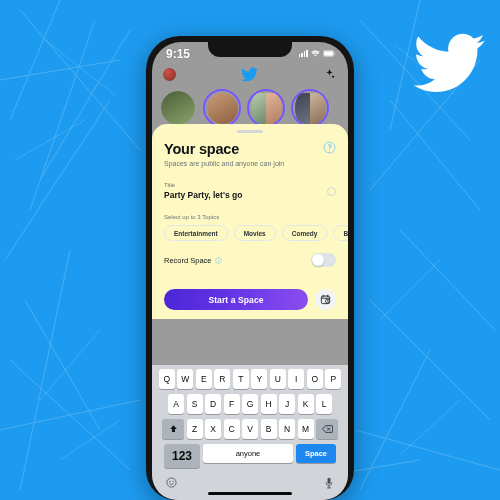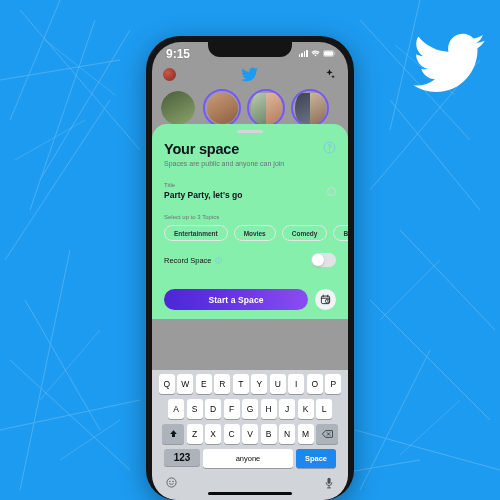--- a/index.html
+++ b/index.html
@@ -93,21 +93,21 @@
   .f-b{background:linear-gradient(150deg,#c99c78,#8d5f3f);}
   .f-c{background:linear-gradient(150deg,#b8cbb0,#6f8a69);}
   .f-d{background:linear-gradient(150deg,#e2b59a,#b07d5e);}
   .f-e{background:linear-gradient(150deg,#3c4250,#6b7282);}
   .f-f{background:linear-gradient(150deg,#cdb49c,#8a6d55);}
 
   
   .sheet {
     position:absolute; z-index:35;
     left:0; right:0; top:82px;
-    background:#86efac;
+    background:#fef9c3;
     border-radius:15px 15px 0 0;
     padding:6px 12px 0 12px;
   }
   .sheet-handle {
     width:26px; height:3px; border-radius:2px;
     background:#d4d6d8; margin:0 auto 8px auto;
   }
   .sheet-titlerow { display:flex; align-items:flex-start; justify-content:space-between; }
   .sheet-title { font-size:14.5px; font-weight:bold; color:#0f1419; letter-spacing:-.2px; }
   .help-icon svg { display:block; width:13px; height:13px; }
@@ -173,21 +173,21 @@
   .key {
     background:#fff; border-radius:3px;
     width:16px; height:20px;
     display:flex; align-items:center; justify-content:center;
     font-size:8.5px; color:#0a0a0a;
     box-shadow:0 1px 0 rgba(0,0,0,.28);
   }
   .key.wide { background:#adb3bb; width:22px; }
   .key.wide svg { display:block; width:11px; height:10px; }
   .krow.r4 { gap:3px; margin-bottom:4px; }
-  .key.num { background:#adb3bb; width:36px; height:17px; font-size:10px; font-weight:bold; }
+  .key.num { background:#adb3bb; width:36px; height:24px; font-size:12px; font-weight:bold; }
   .key.space { width:90px; height:19px; font-size:7.5px; }
   .key.done { background:#1d87f0; color:#fff; width:40px; height:19px; font-size:7.5px; font-weight:bold; }
   .kbottom {
     display:flex; align-items:center; justify-content:space-between;
     padding:1px 12px 0 12px; height:20px;
   }
   .kbottom svg { display:block; }
   .home-bar {
     width:84px; height:3px; border-radius:2px; background:#0a0a0a;
     margin:0 auto 5px auto;

